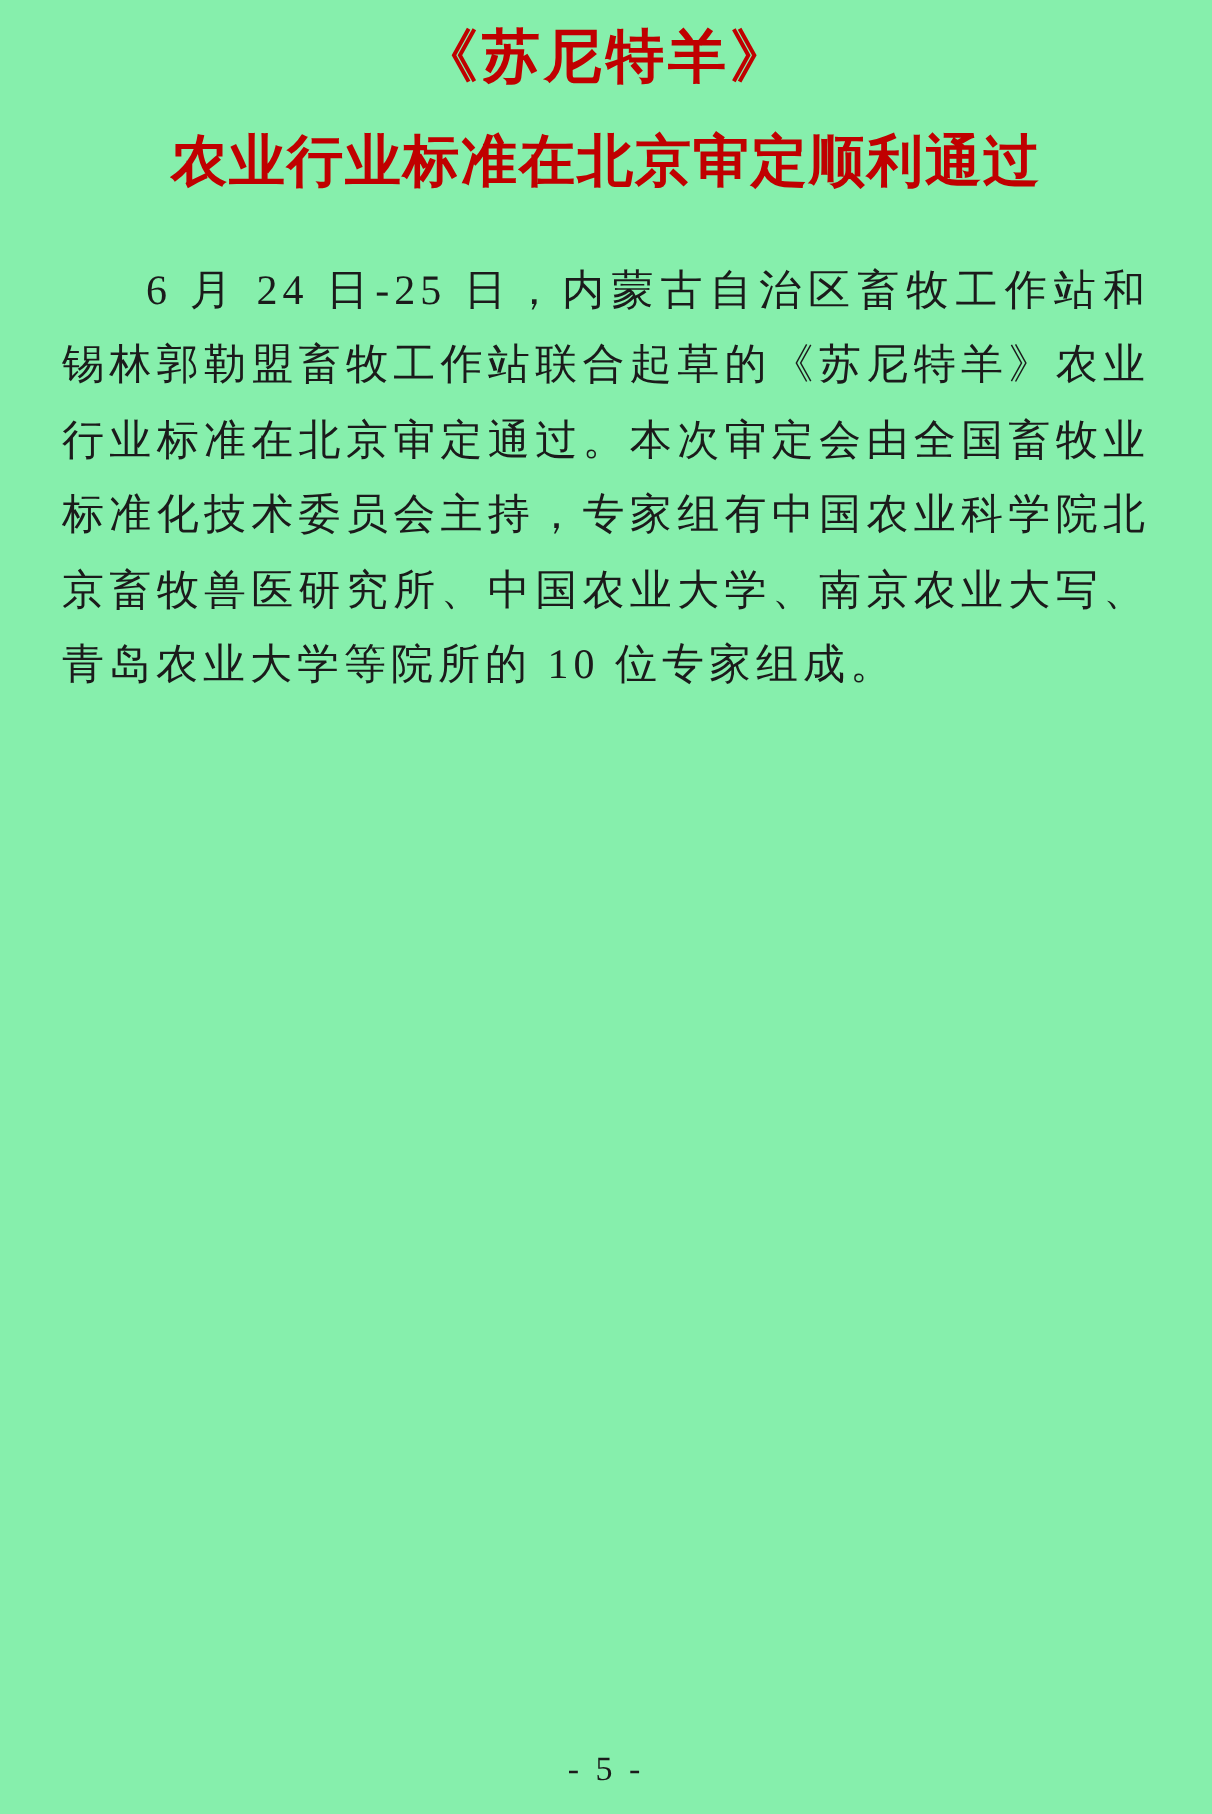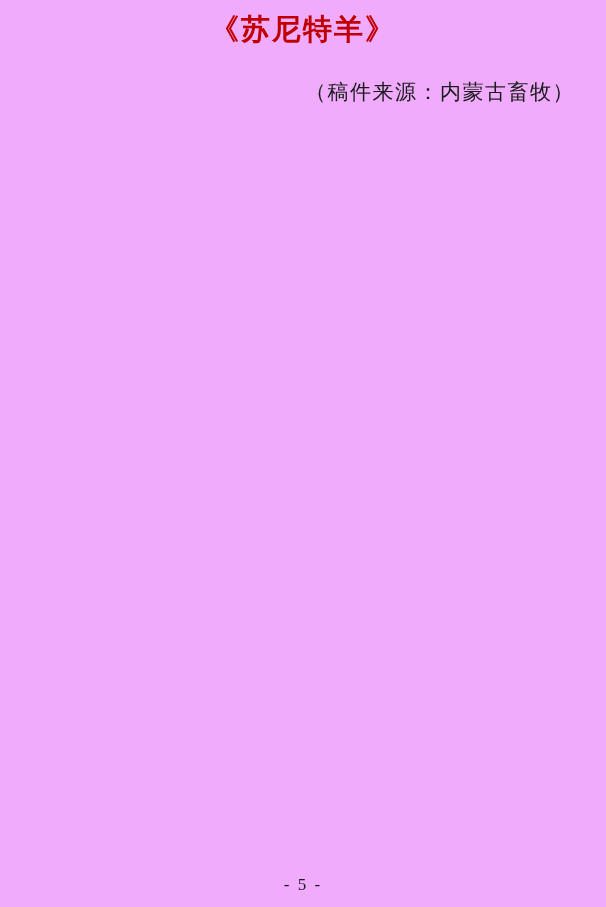--- a/index.html
+++ b/index.html
@@ -6,21 +6,21 @@
   html, body {
     margin: 0;
     padding: 0;
     background: #ffffff;
   }
   .page {
     position: relative;
     width: 606px;
     height: 907px;
     margin: 0 auto;
-    background: #f0abfc;
+    background: #86efac;
     font-family: "Liberation Serif", "DejaVu Serif", serif;
     overflow: hidden;
   }
   .doc-title {
     margin: 0;
     padding-top: 13px;
     text-align: center;
     font-size: 29px;
     font-weight: bold;
     letter-spacing: 2px;
@@ -63,20 +63,21 @@
     color: #1b1b1b;
   }
 </style>
 </head>
 <body>
 
 <div class="page">
 
   <h1 class="doc-title" style="color: rgb(192, 0, 0);">《苏尼特羊》</h1>
 
+  <h2 class="doc-subtitle" style="color: rgb(192, 0, 0);">农业行业标准在北京审定顺利通过</h2>
 
   <div class="doc-body">
-    <p class="attribution">（稿件来源：内蒙古畜牧）</p>
+    <p>6 月 24 日-25 日，内蒙古自治区畜牧工作站和锡林郭勒盟畜牧工作站联合起草的《苏尼特羊》农业行业标准在北京审定通过。本次审定会由全国畜牧业标准化技术委员会主持，专家组有中国农业科学院北京畜牧兽医研究所、中国农业大学、南京农业大写、青岛农业大学等院所的 10 位专家组成。</p>
   </div>
 
   <div class="page-footer">- 5 -</div>
 
 </div>
 
 </body></html>

